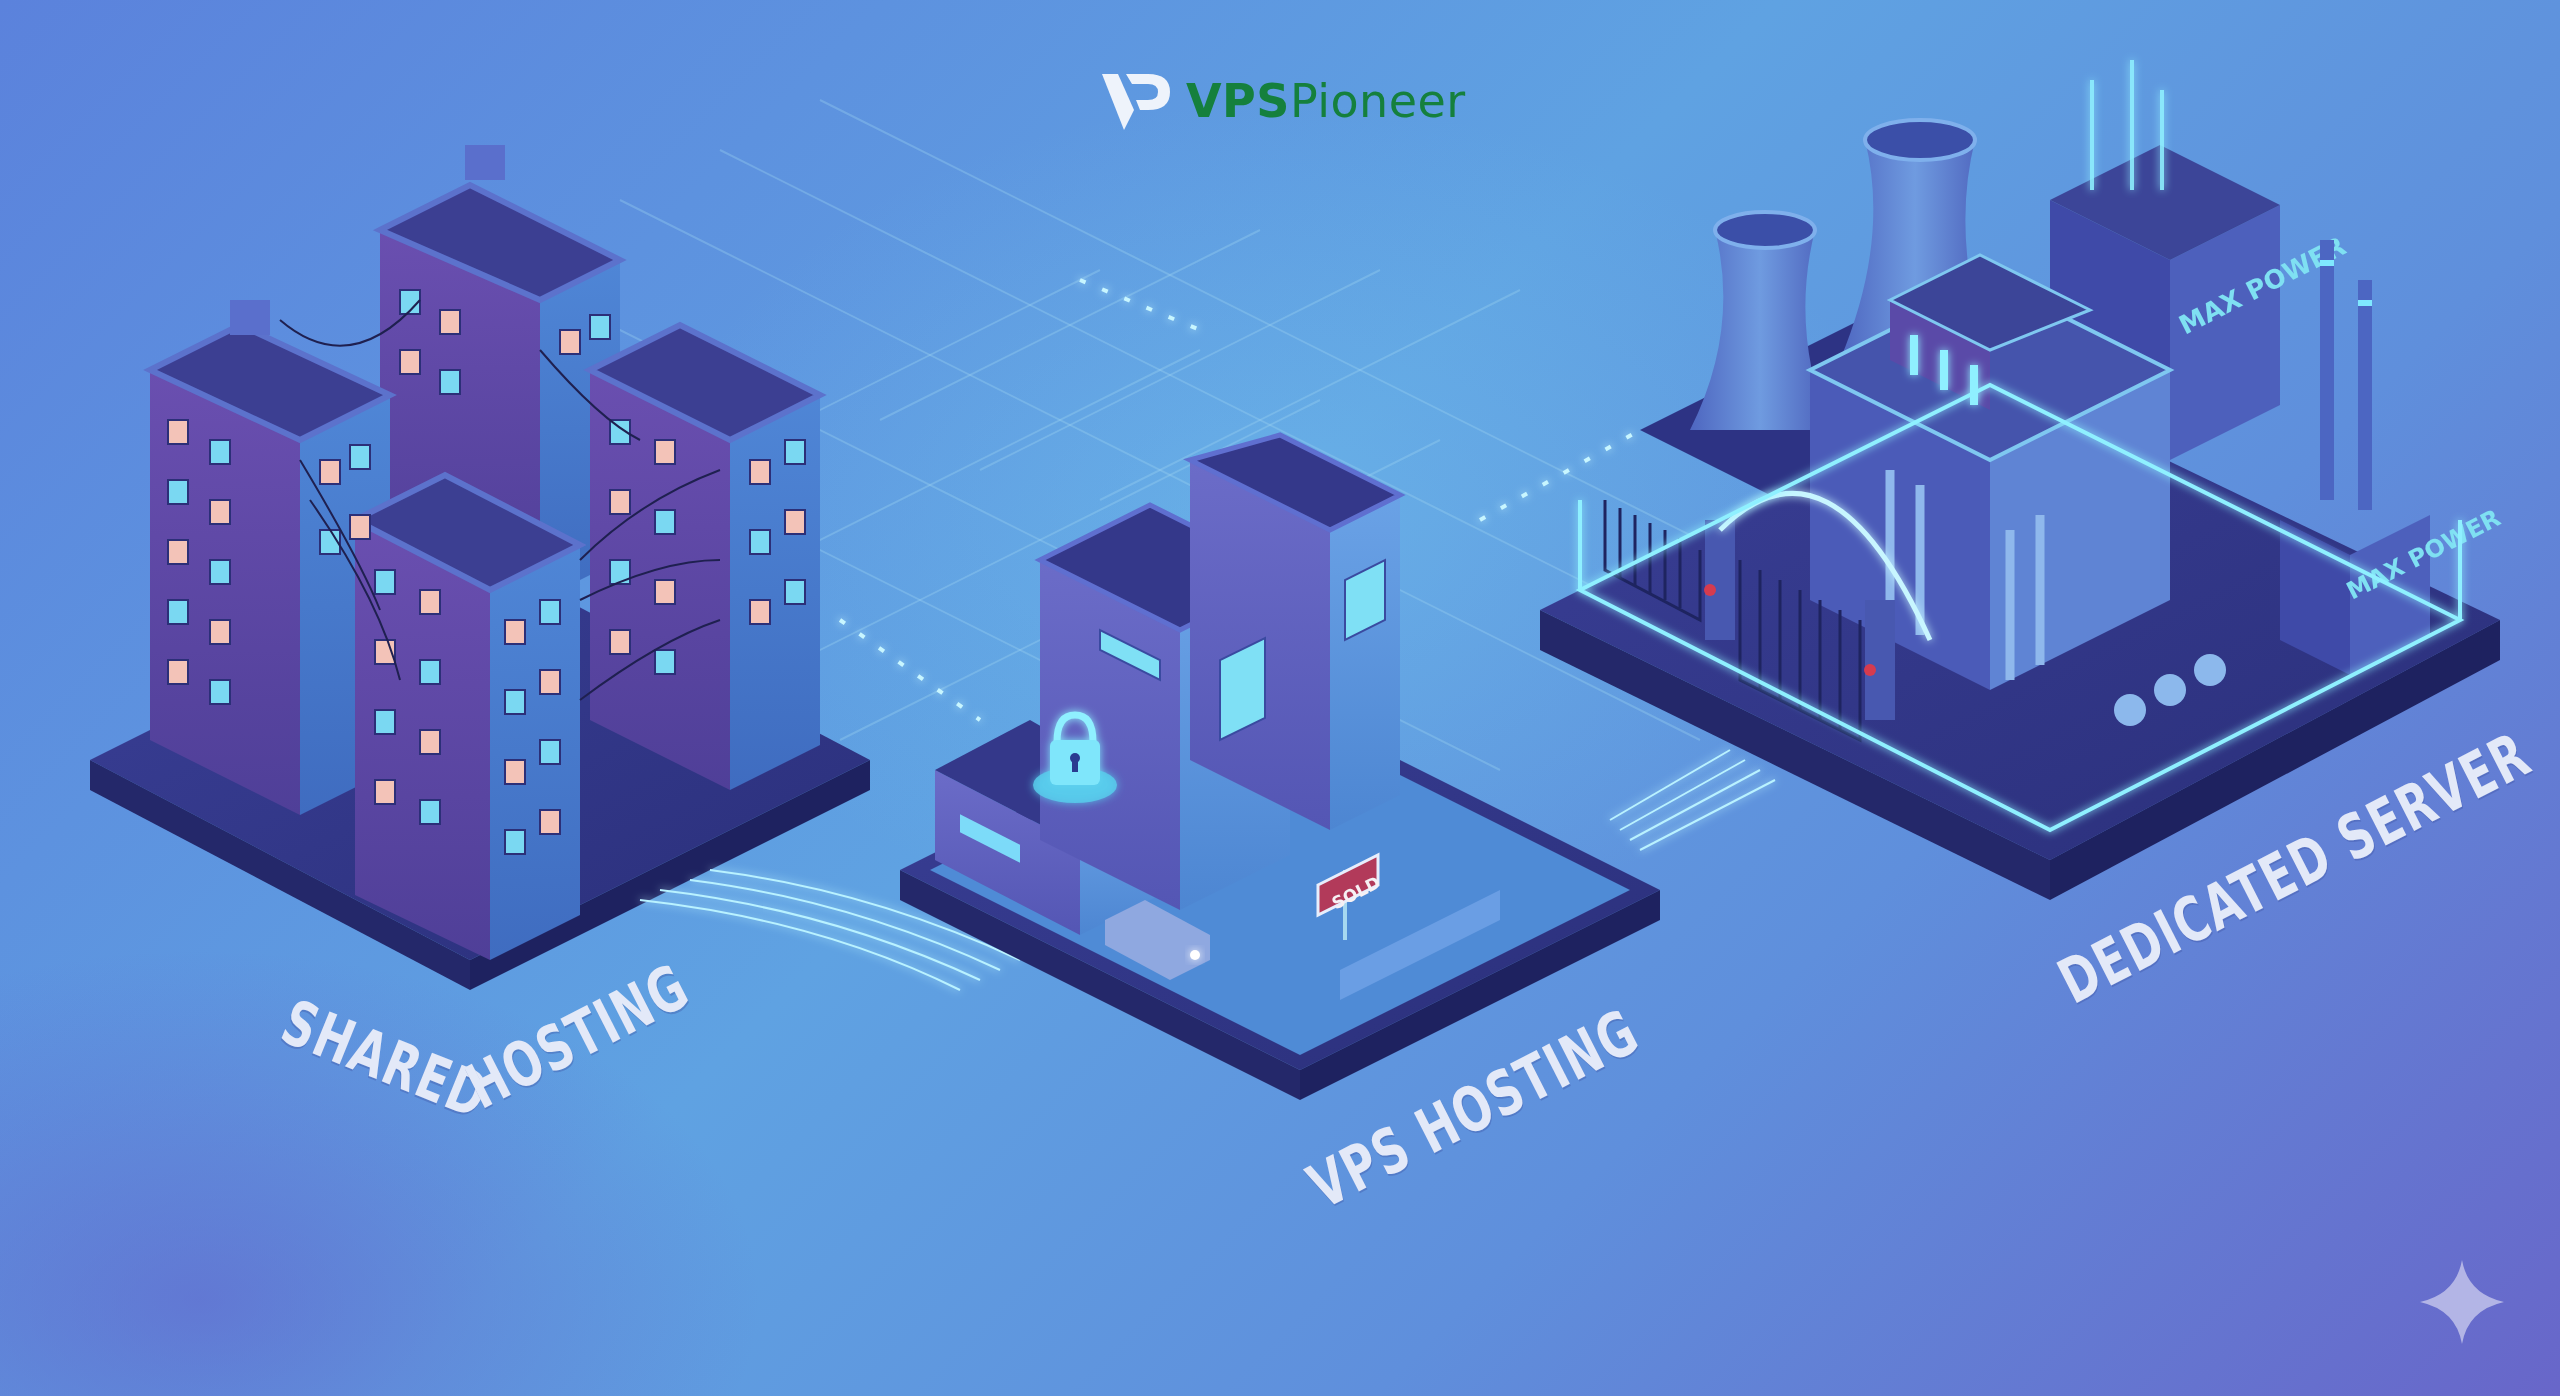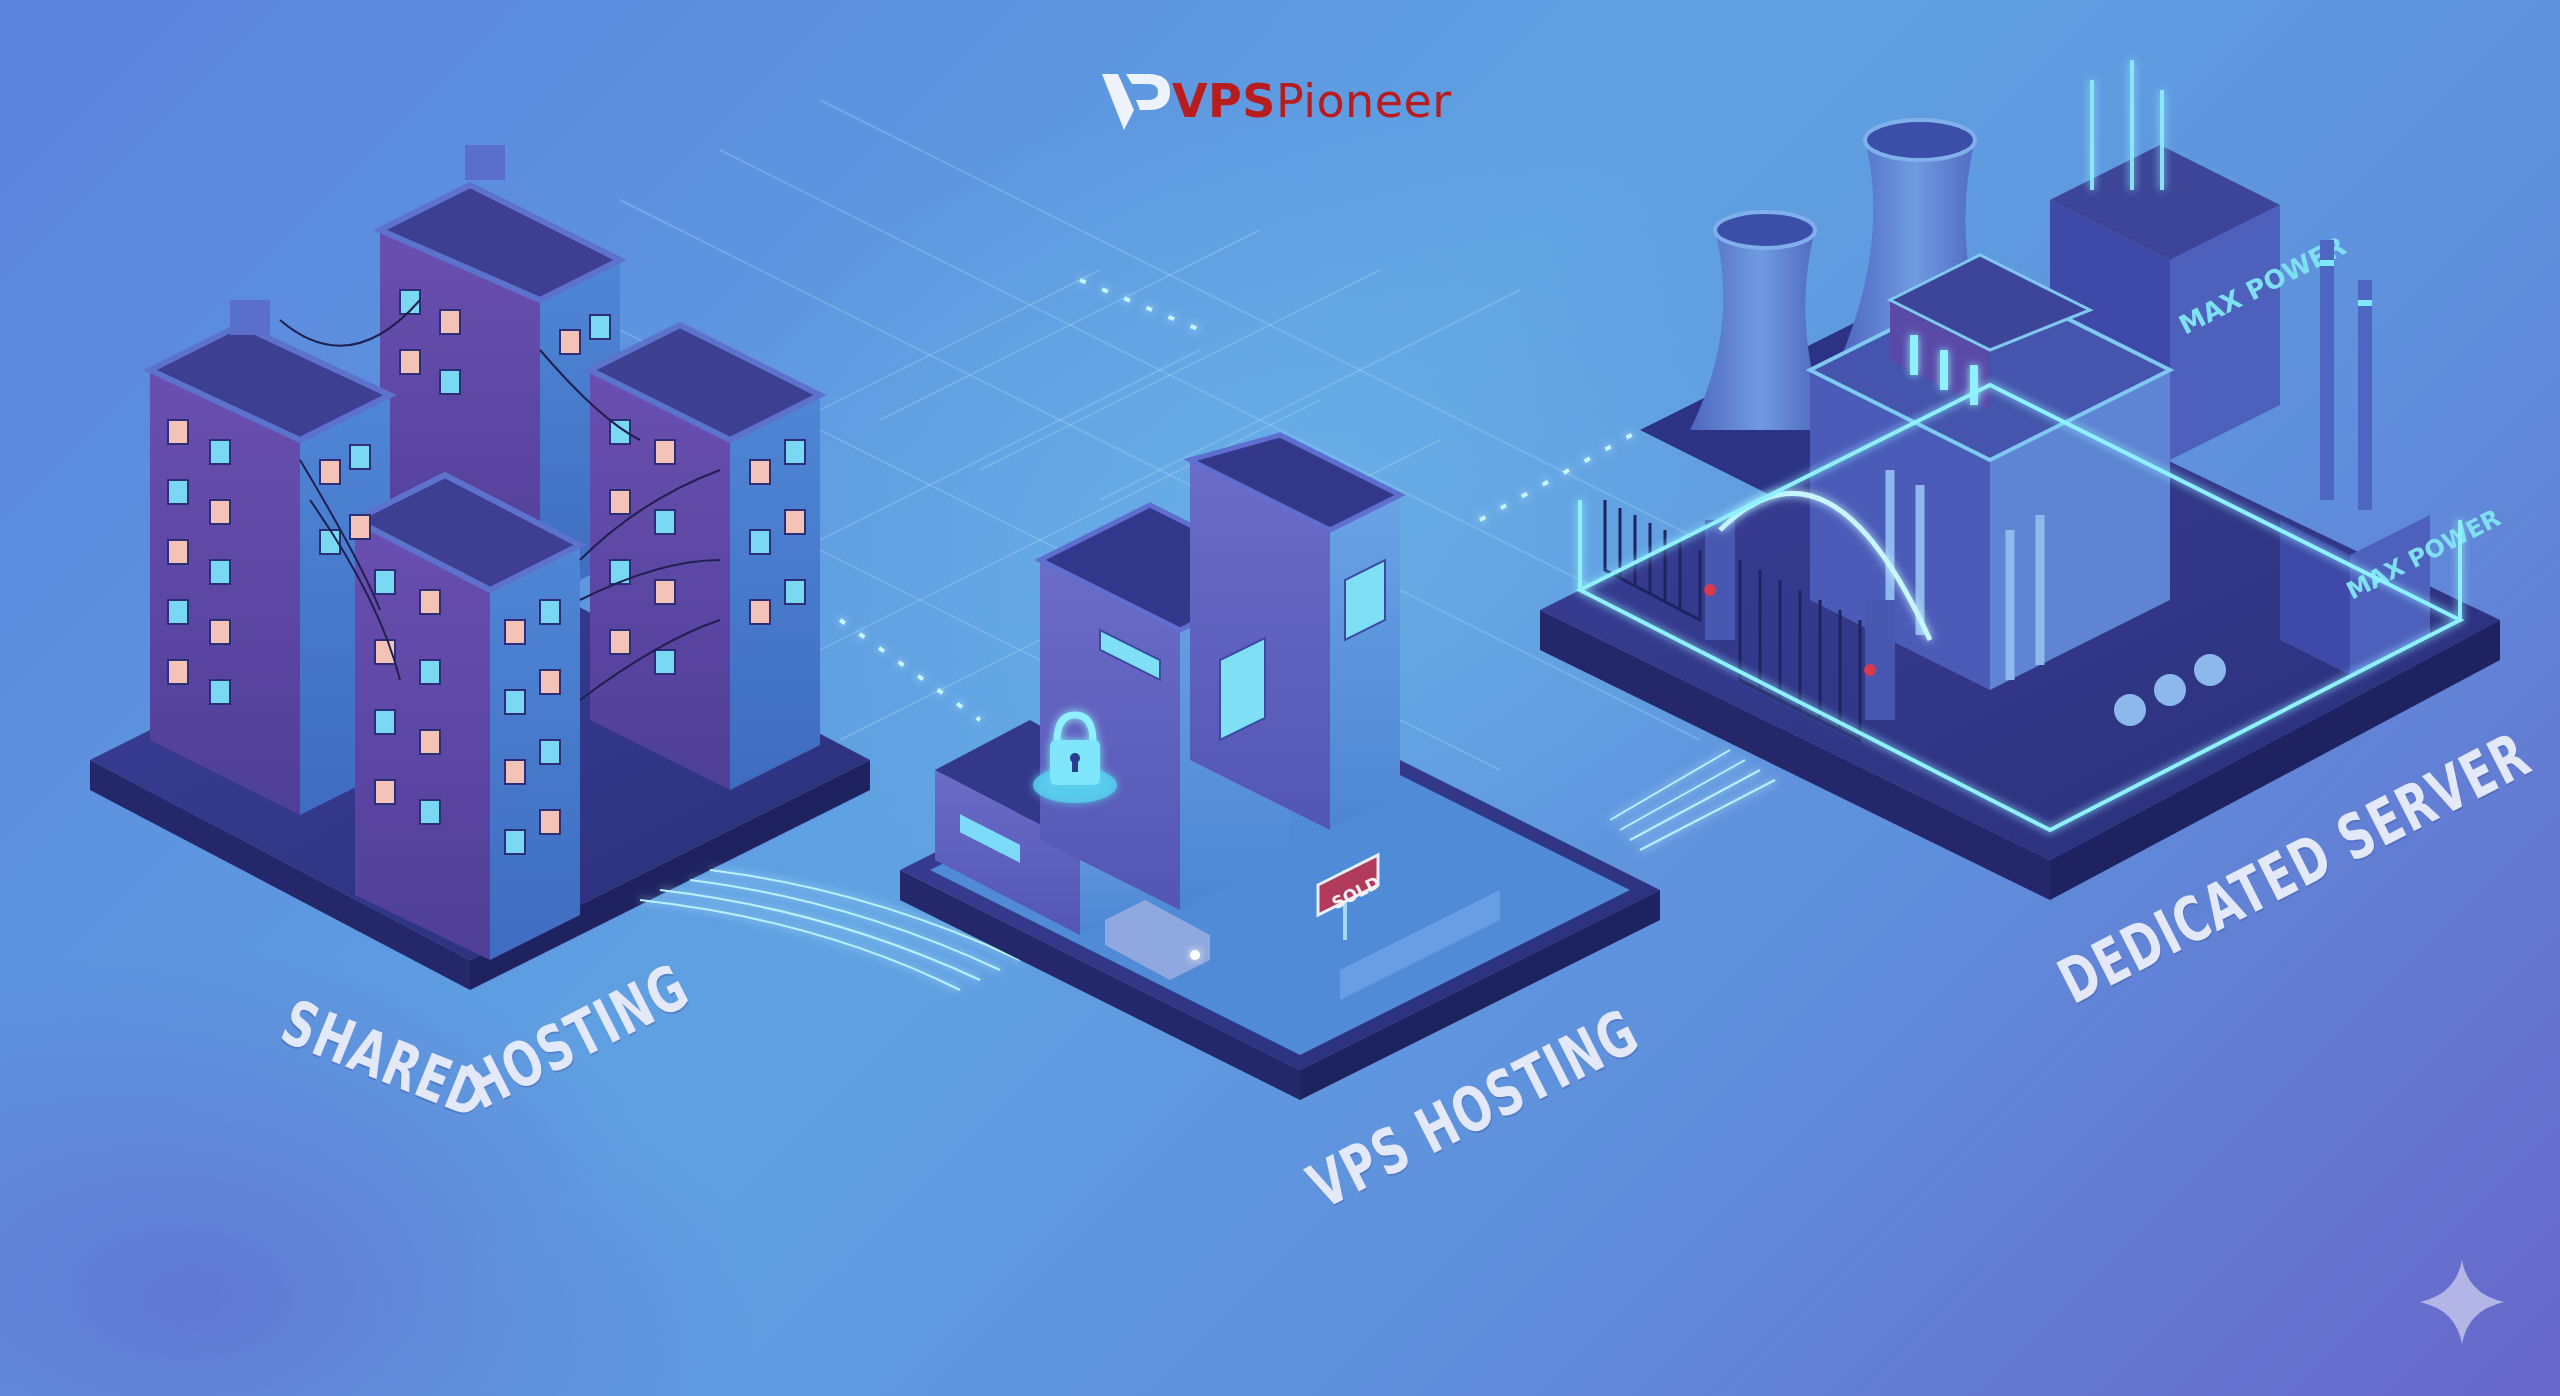--- a/index.html
+++ b/index.html
@@ -9,21 +9,21 @@
     font-family: "DejaVu Sans", sans-serif;
   }
   .bg-radial {
     position: absolute; inset: 0;
     background: radial-gradient(ellipse 900px 600px at 1280px 520px, rgba(120,200,240,0.35), rgba(0,0,0,0) 70%),
                 radial-gradient(ellipse 800px 500px at 200px 1300px, rgba(100,90,200,0.55), rgba(0,0,0,0) 70%);
   }
   svg.scene { position: absolute; left: 0; top: 0; }
   .logo {
     position: absolute; left: 1100px; top: 66px; height: 70px;
-    display: flex; align-items: center; color: #b91c1c;
+    display: flex; align-items: center; gap: 14px; color: #15803d;
   }
   .logo .mark { width: 72px; height: 62px; }
   .logo .brand { font-family: "DejaVu Sans", sans-serif; font-size: 46px; letter-spacing: 0.5px; }
   .logo .brand b { font-weight: 800; }
   .logo .brand span { font-weight: 400; }
   .label {
     position: absolute; color: #e3e9f8; font-family: "DejaVu Sans", sans-serif;
     font-weight: 700; font-size: 62px; letter-spacing: 2px; white-space: nowrap;
     text-shadow: 0 2px 0 rgba(60,80,160,0.35);
     transform-origin: left bottom;

